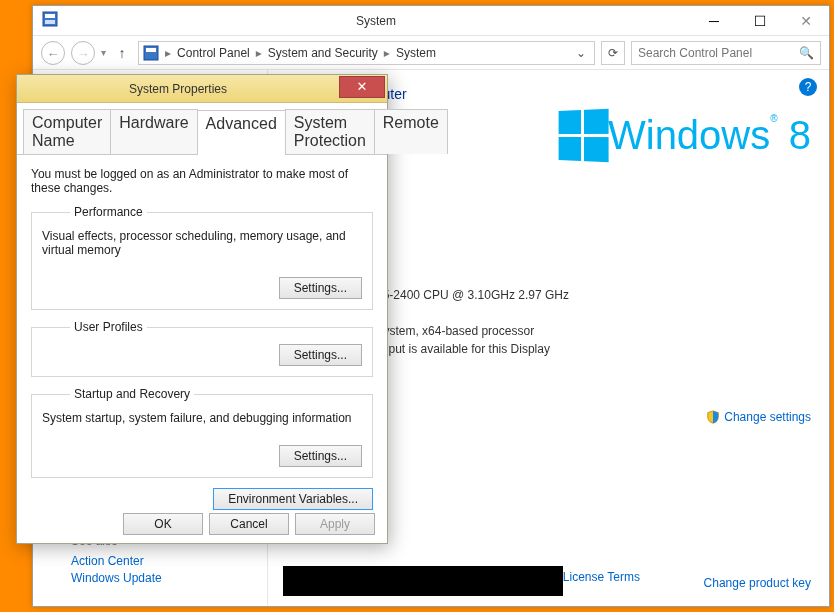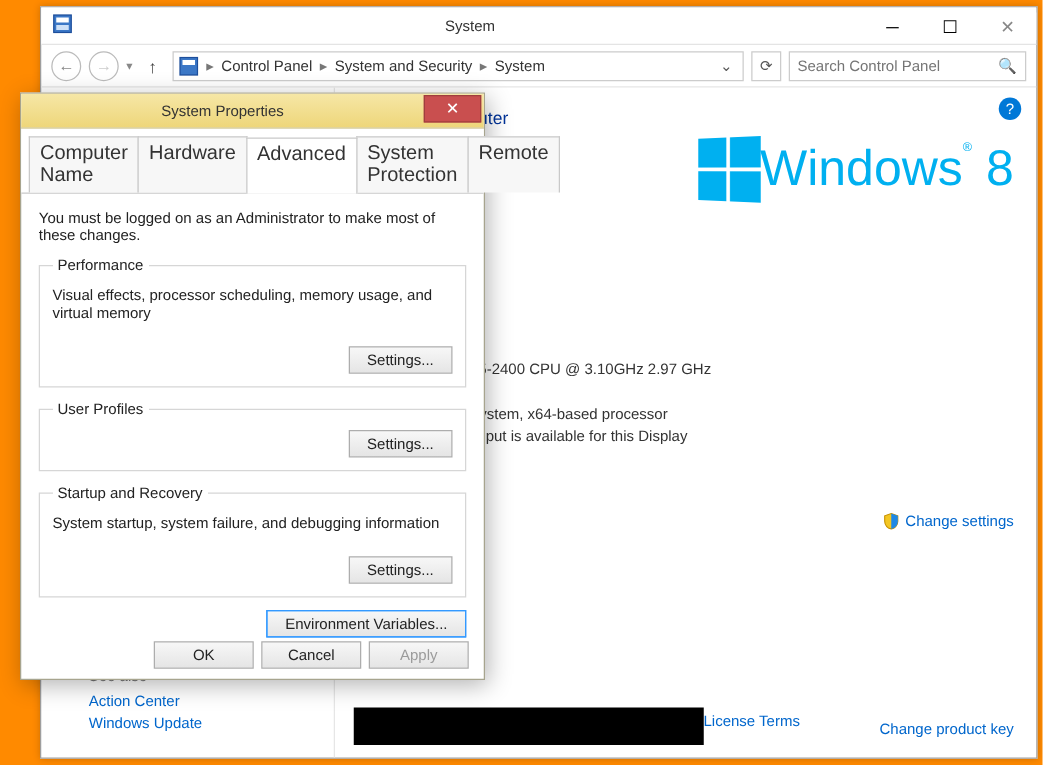--- a/index.html
+++ b/index.html
@@ -171,21 +171,21 @@
   }
   .dlgbody {
     padding:12px 14px 10px 14px;
   }
   .dlgbody .note { margin-bottom:10px; font-size:12px;color:#222;}
   fieldset.group {
     border:1px solid #d6d6d6;
     margin-bottom:10px;
     padding:10px 10px 10px 10px;
   }
-  fieldset.group legend { font-size:12px;color:#222;padding:0 4px;}
+  fieldset.group legend { font-size:12px;color:#222;padding:0 4px;margin-left:28px;}
   fieldset.group .desc { font-size:12px;color:#222;margin-bottom:20px;}
   .btnrow { display:flex;justify-content:flex-end; }
   button.winbtn {
     border:1px solid #adadad;
     background:linear-gradient(#f7f7f7,#e5e5e5);
     padding:3px 14px;
     font-size:12px;
     min-width:80px;
     color:#222;
   }

